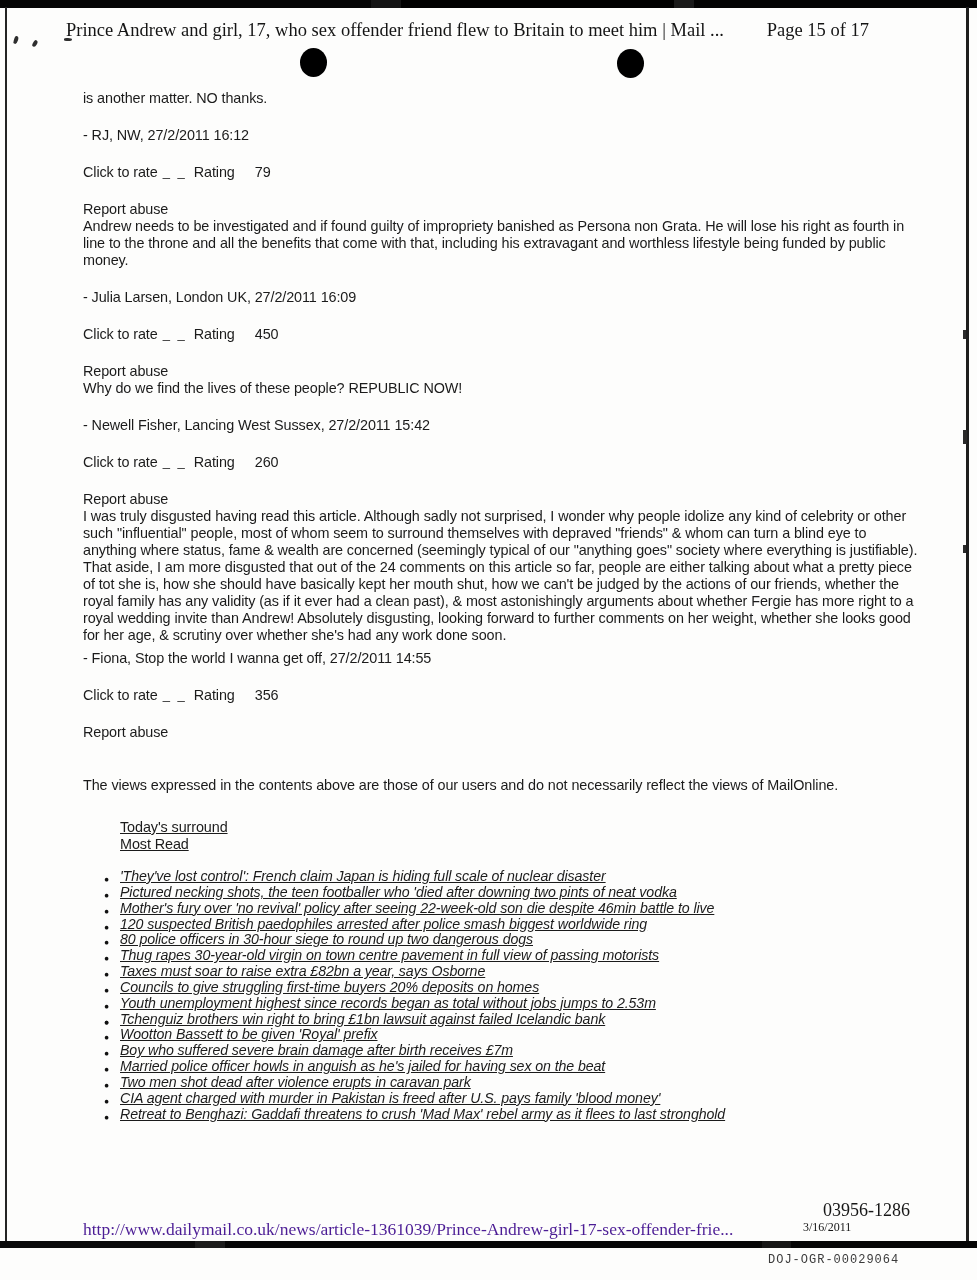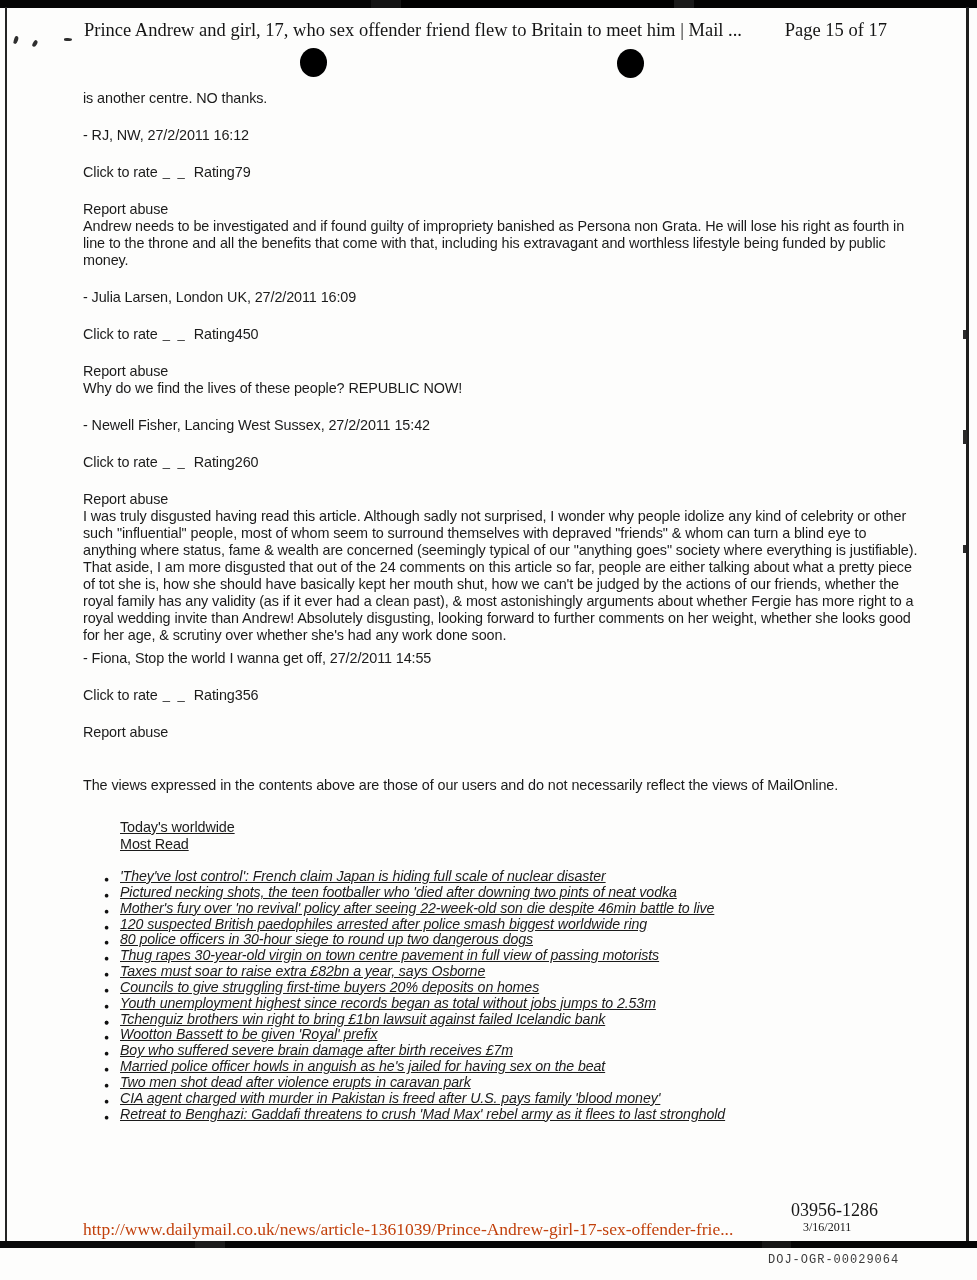--- a/index.html
+++ b/index.html
@@ -13,50 +13,50 @@
     background:linear-gradient(90deg,#050505 0 38%,#141414 38% 41%,#000 41% 69%,#1a1a1a 69% 71%,#030303 71% 100%); }
   .bottom-bar { position:absolute; left:0; top:1241px; width:977px; height:7px;
     background:linear-gradient(90deg,#0a0a0a 0 20%,#1c1c1c 20% 23%,#060606 23% 78%,#161616 78% 81%,#050505 81% 100%); }
   .border-left { position:absolute; left:5px; top:7px; width:2px; height:1236px; background:#242424; }
   .border-right { position:absolute; left:966px; top:7px; width:3px; height:1236px; background:#1d1d1d; }
   .edge-artifact { position:absolute; background:#2a2a2a; }
 
   .hole-dot { position:absolute; width:27px; height:29px; border-radius:50%; background:#000; }
   .speck { position:absolute; background:#2e2e2e; border-radius:40% 60% 60% 40%; }
 
-  .header-row { position:absolute; left:84px; top:20px; width:803px;
+  .header-row { position:absolute; left:66px; top:20px; width:803px;
     display:flex; justify-content:space-between; align-items:flex-start;
     font-family:"Liberation Serif", serif; font-size:18.5px; color:#151515; }
   .header-title { white-space:nowrap; }
   .header-page { white-space:nowrap; }
 
   .content { position:absolute; left:83px; top:90px; width:838px;
     font-size:14.4px; line-height:17px; letter-spacing:-0.1px; }
   .blk { margin:0 0 20px 0; }
   .report-link { display:inline-block; margin:0; cursor:pointer; }
   .report-blk { margin:0; }
   .long { margin-bottom:6px; }
   .rate-line .dashes { display:inline-block; margin:0 7px 0 5px; font-size:13px; position:relative; top:-1px; letter-spacing:2px; }
-  .rate-line .rating-value { display:inline-block; margin-left:0; }
+  .rate-line .rating-value { display:inline-block; margin-left:20px; }
 
   .disclaimer { margin:36px 0 0 0; }
 
   .nav-links { margin:25px 0 0 37px; }
   .nav-links a { display:block; text-decoration:underline; color:#1b1b1b; cursor:pointer; }
 
   ul.headlines { list-style:none; margin:16px 0 0 37px; padding:0;
     font-size:14.2px; line-height:15.85px; }
   ul.headlines li { position:relative; padding:0; }
   ul.headlines li::before { content:"●"; position:absolute; left:-16px; top:3px; font-size:8.5px; color:#111; }
   ul.headlines li span { text-decoration:underline; cursor:pointer;font-style:italic; }
 
-  .doc-number { position:absolute; left:791px; top:1200px;
+  .doc-number { position:absolute; left:823px; top:1200px;
     font-family:"Liberation Serif", serif; font-size:18px; color:#161616; }
   .url-text { position:absolute; left:83px; top:1219px;
-    font-family:"Liberation Serif", serif; font-size:17.5px; color:#c2410c; white-space:nowrap; }
+    font-family:"Liberation Serif", serif; font-size:17.5px; color:#4c1d95; white-space:nowrap; }
   .url-date { position:absolute; left:803px; top:1220px;
     font-family:Liberation Serif, serif; font-size:12px; color:#141414; }
   .bates { position:absolute; left:768px; top:1253px;
     font-family:"Liberation Mono", monospace; font-size:12px; letter-spacing:1px; color:#3a3a3a; }
 </style>
 </head>
 <body>
 
 <div id="page">
 
@@ -75,21 +75,21 @@
   <div class="hole-dot" style="left:300px; top:48px;"></div>
   <div class="hole-dot" style="left:617px; top:49px;"></div>
 
   <div class="header-row">
     <span class="header-title">Prince Andrew and girl, 17, who sex offender friend flew to Britain to meet him | Mail ...</span>
     <span class="header-page">Page 15 of 17</span>
   </div>
 
   <div class="content">
 
-    <p class="blk">is another centre. NO thanks.</p>
+    <p class="blk">is another matter. NO thanks.</p>
     <p class="blk">- RJ, NW, 27/2/2011 16:12</p>
     <p class="blk rate-line">
       <span>Click to rate</span><span class="dashes">_ _</span><span>Rating</span><span class="rating-value">79</span>
     </p>
     <p class="blk report-blk"><span class="report-link">Report abuse</span></p>
 
     <p class="blk">Andrew needs to be investigated and if found guilty of impropriety banished as Persona non Grata. He will lose his right as fourth in line to the throne and all the benefits that come with that, including his extravagant and worthless lifestyle being funded by public money.</p>
     <p class="blk">- Julia Larsen, London UK, 27/2/2011 16:09</p>
     <p class="blk rate-line">
       <span>Click to rate</span><span class="dashes">_ _</span><span>Rating</span><span class="rating-value">450</span>
@@ -106,21 +106,21 @@
     <p class="blk long">I was truly disgusted having read this article. Although sadly not surprised, I wonder why people idolize any kind of celebrity or other such "influential" people, most of whom seem to surround themselves with depraved "friends" &amp; whom can turn a blind eye to anything where status, fame &amp; wealth are concerned (seemingly typical of our "anything goes" society where everything is justifiable). That aside, I am more disgusted that out of the 24 comments on this article so far, people are either talking about what a pretty piece of tot she is, how she should have basically kept her mouth shut, how we can't be judged by the actions of our friends, whether the royal family has any validity (as if it ever had a clean past), &amp; most astonishingly arguments about whether Fergie has more right to a royal wedding invite than Andrew! Absolutely disgusting, looking forward to further comments on her weight, whether she looks good for her age, &amp; scrutiny over whether she's had any work done soon.</p>
     <p class="blk">- Fiona, Stop the world I wanna get off, 27/2/2011 14:55</p>
     <p class="blk rate-line">
       <span>Click to rate</span><span class="dashes">_ _</span><span>Rating</span><span class="rating-value">356</span>
     </p>
     <p class="blk report-blk"><span class="report-link">Report abuse</span></p>
 
     <p class="disclaimer">The views expressed in the contents above are those of our users and do not necessarily reflect the views of MailOnline.</p>
 
     <div class="nav-links">
-      <a>Today's worldwide</a>
+      <a>Today's surround</a>
       <a>Most Read</a>
     </div>
 
     <ul class="headlines">
       <li><span>'They've lost control': French claim Japan is hiding full scale of nuclear disaster</span></li>
       <li><span>Pictured necking shots, the teen footballer who 'died after downing two pints of neat vodka</span></li>
       <li><span>Mother's fury over 'no revival' policy after seeing 22-week-old son die despite 46min battle to live</span></li>
       <li><span>120 suspected British paedophiles arrested after police smash biggest worldwide ring</span></li>
       <li><span>80 police officers in 30-hour siege to round up two dangerous dogs</span></li>
       <li><span>Thug rapes 30-year-old virgin on town centre pavement in full view of passing motorists</span></li>

